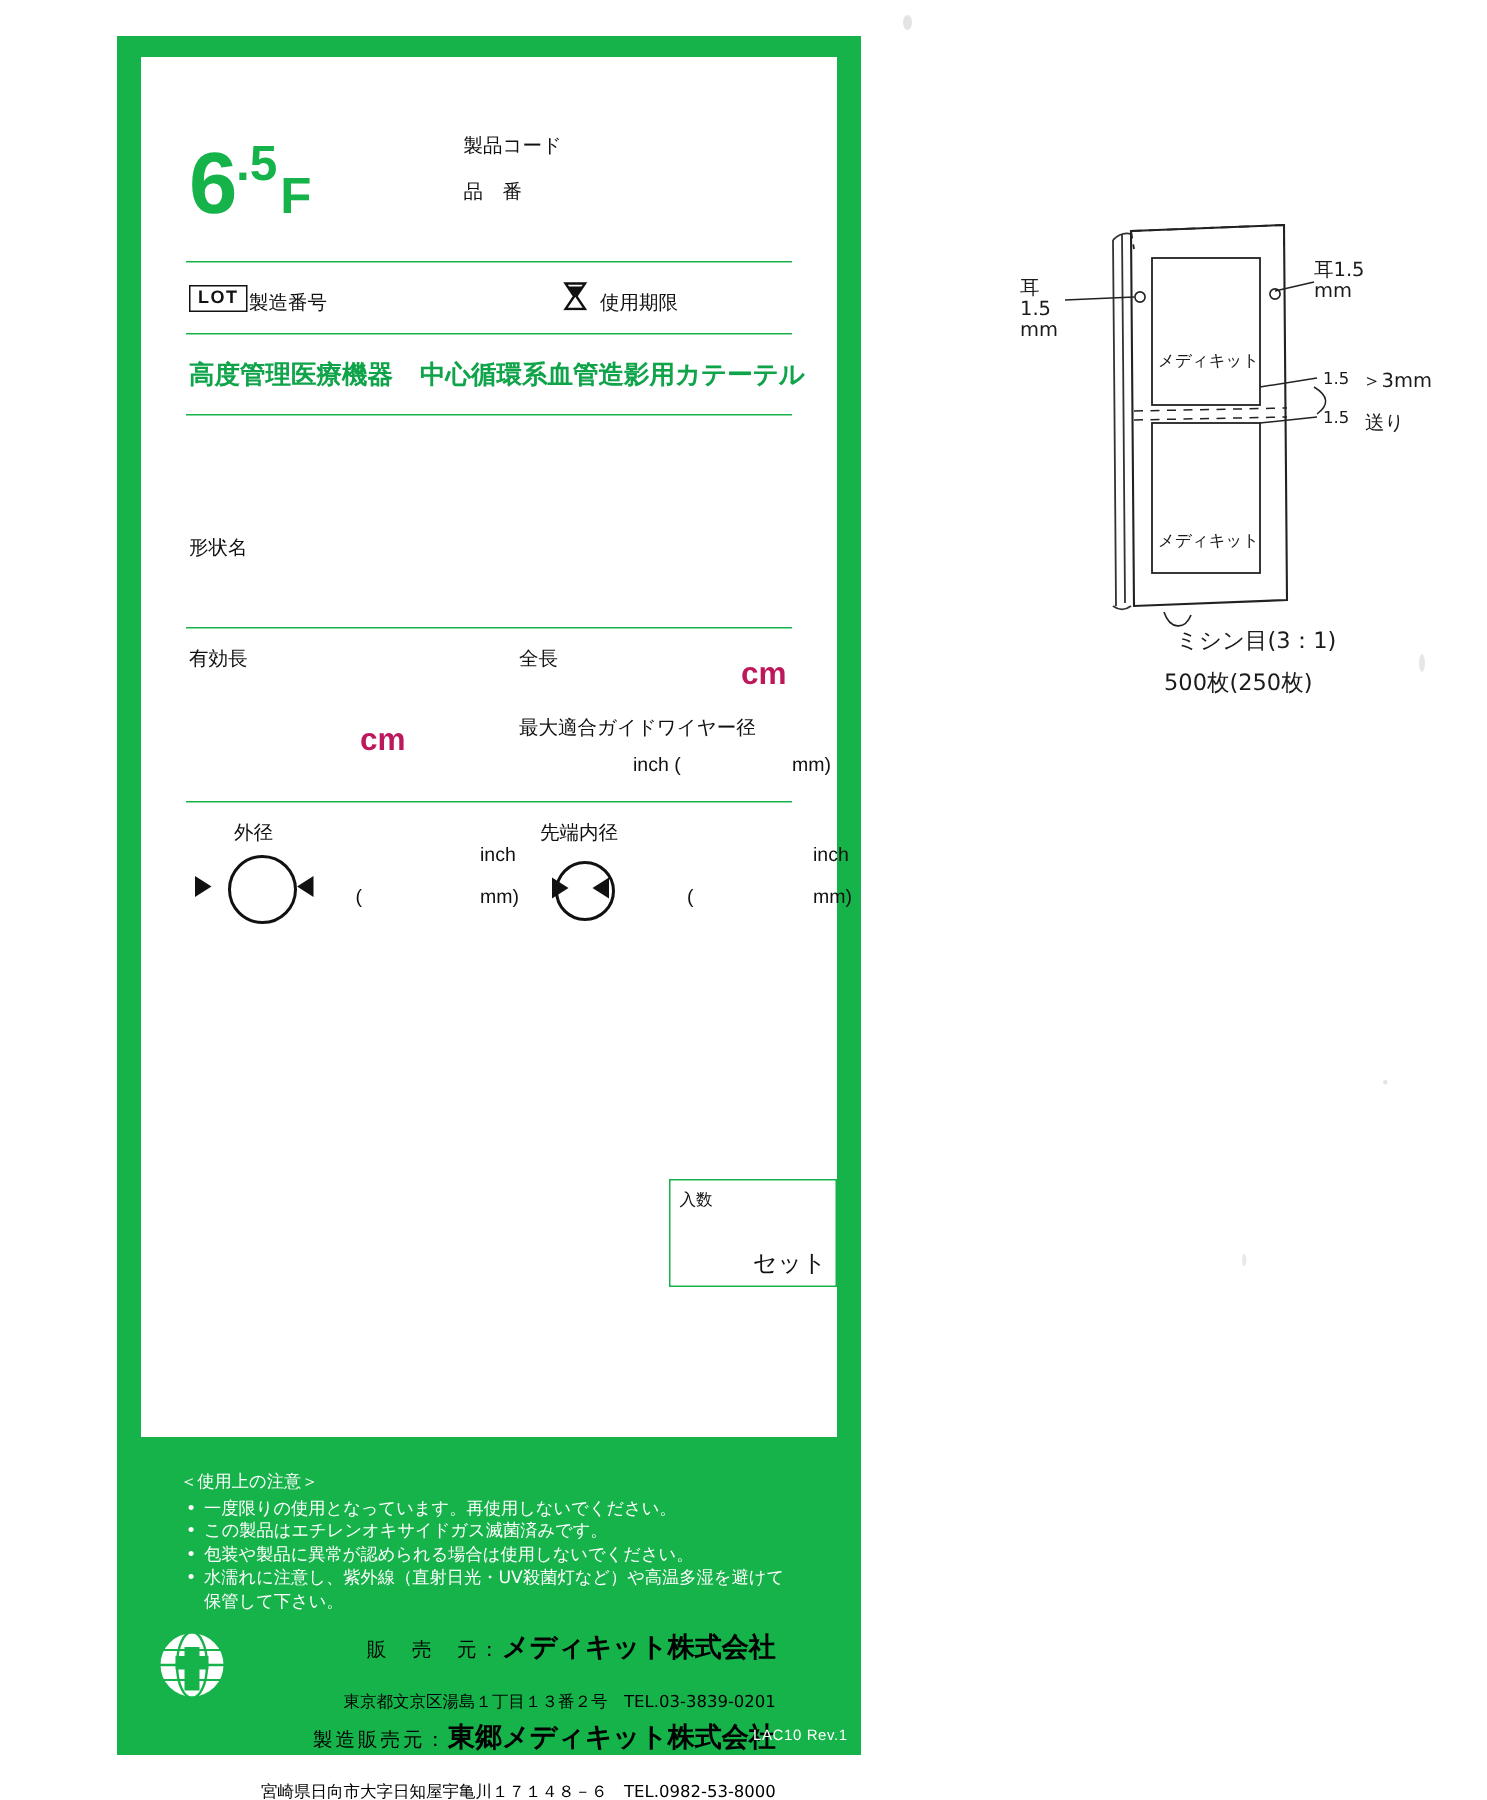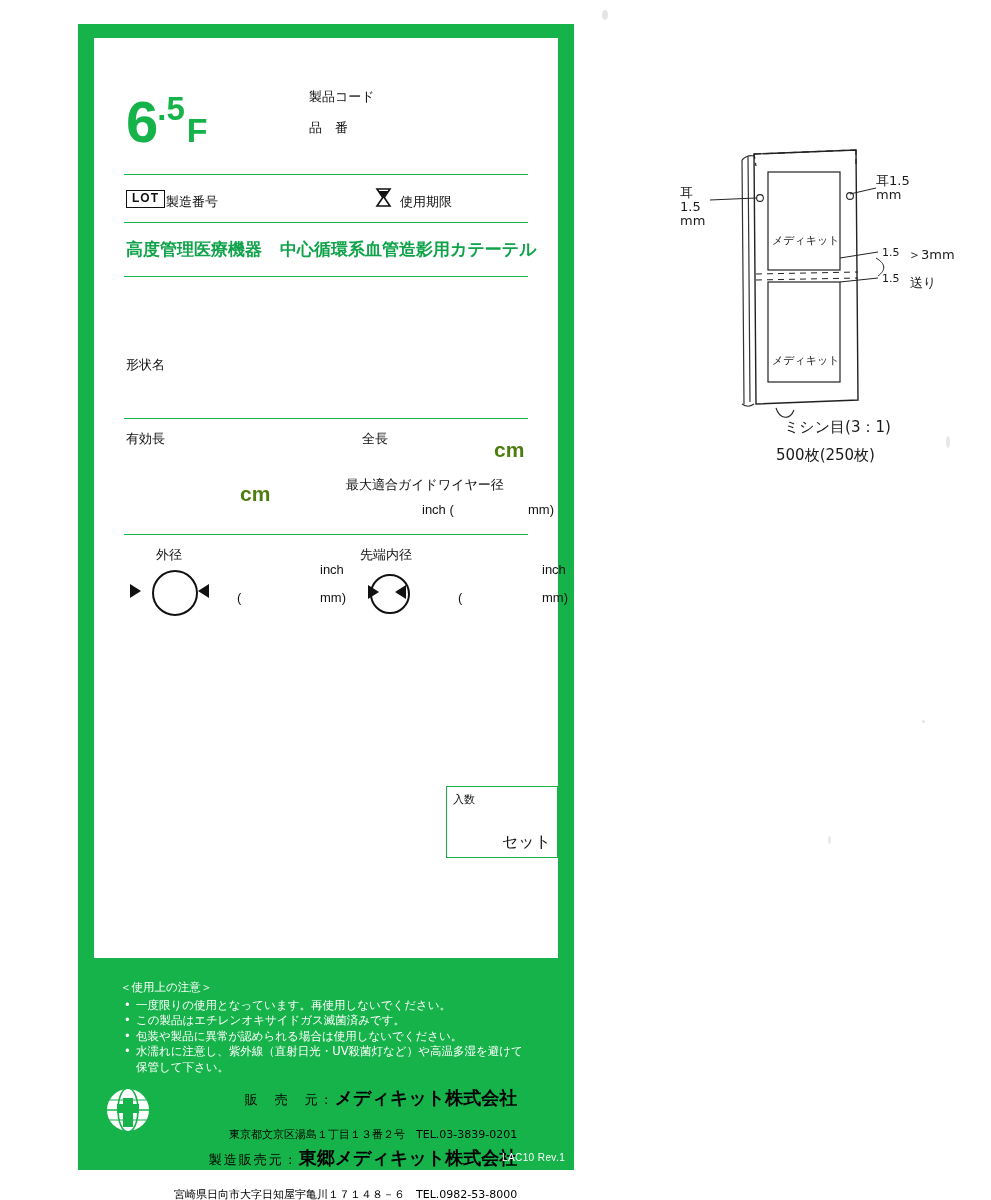--- a/index.html
+++ b/index.html
@@ -94,21 +94,21 @@
     font-size: 17px;
     font-weight: bold;
     white-space: nowrap;
   }
   #hdr-title .gap { display: inline-block; width: 18px; }
 
   .unit-big {
     position: absolute;
     font-size: 21px;
     font-weight: bold;
-    color: #4d7c0f;
+    color: #be185d;
   }
   .unit-sm {
     position: absolute;
     font-size: 13px;
     color: #111;
   }
 
   
   .circle-od {
     position: absolute;
@@ -247,21 +247,21 @@
       <span>高度管理医療機器</span><span class="gap"></span><span>中心循環系血管造影用カテーテル</span>
     </div>
 
     <div class="rule" style="left:30px; top:238px; width:404px;"></div>
 
     <div class="fld jp" style="left:32px; top:318px;">形状名</div>
 
     <div class="rule" style="left:30px; top:380px; width:404px;"></div>
 
     <div class="fld jp" style="left:32px; top:392px;">有効長</div>
-    <div class="fld jp" style="left:268px; top:392px;">全長</div>
+    <div class="fld jp" style="left:252px; top:392px;">全長</div>
     <div class="unit-big" style="left:400px; top:400px;">cm</div>
     <div class="unit-big" style="left:146px; top:444px;">cm</div>
     <div class="fld jp" style="left:252px; top:438px;">最大適合ガイドワイヤー径</div>
     <div class="unit-sm" style="left:328px; top:464px;">inch (</div>
     <div class="unit-sm" style="left:434px; top:464px;">mm)</div>
 
     <div class="rule" style="left:30px; top:496px; width:404px;"></div>
 
     <div class="fld jp" style="left:62px; top:508px;">外径</div>
     <div class="fld jp" style="left:266px; top:508px;">先端内径</div>

